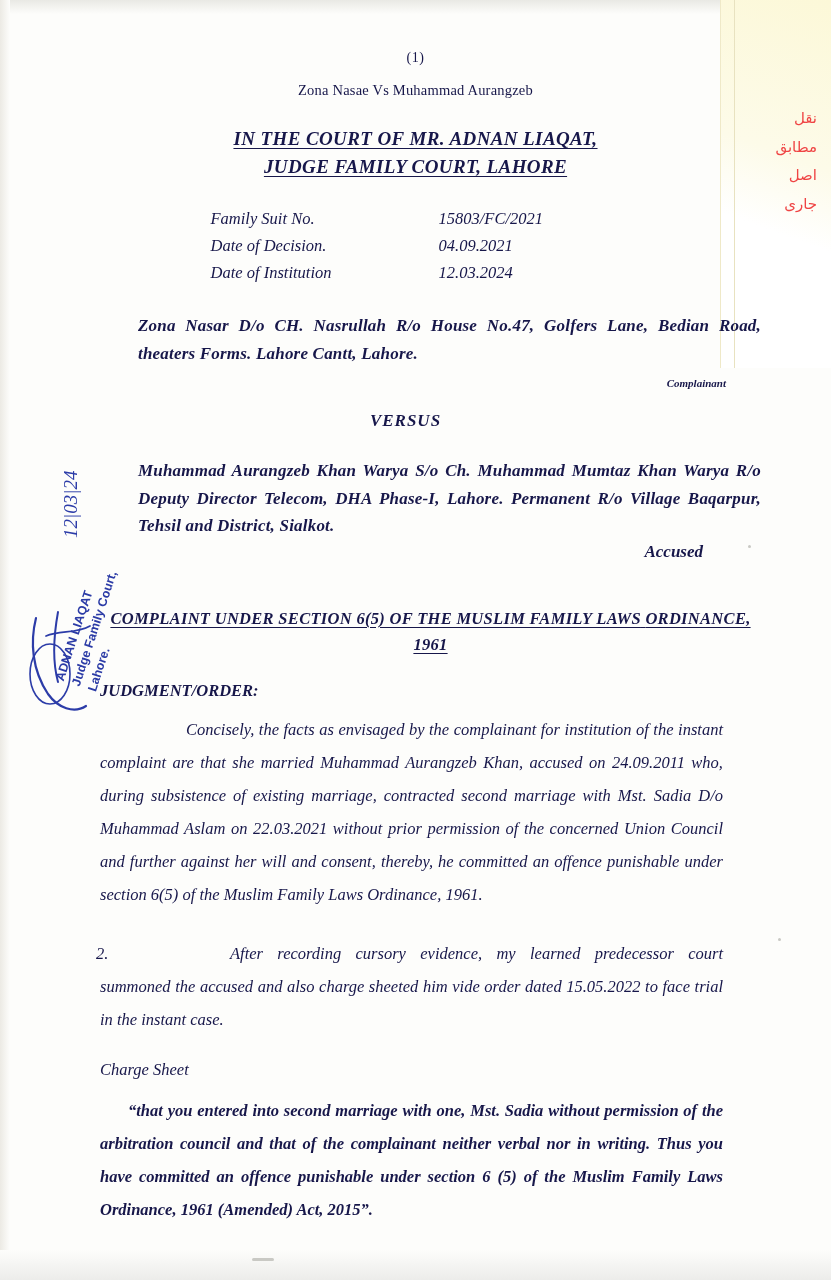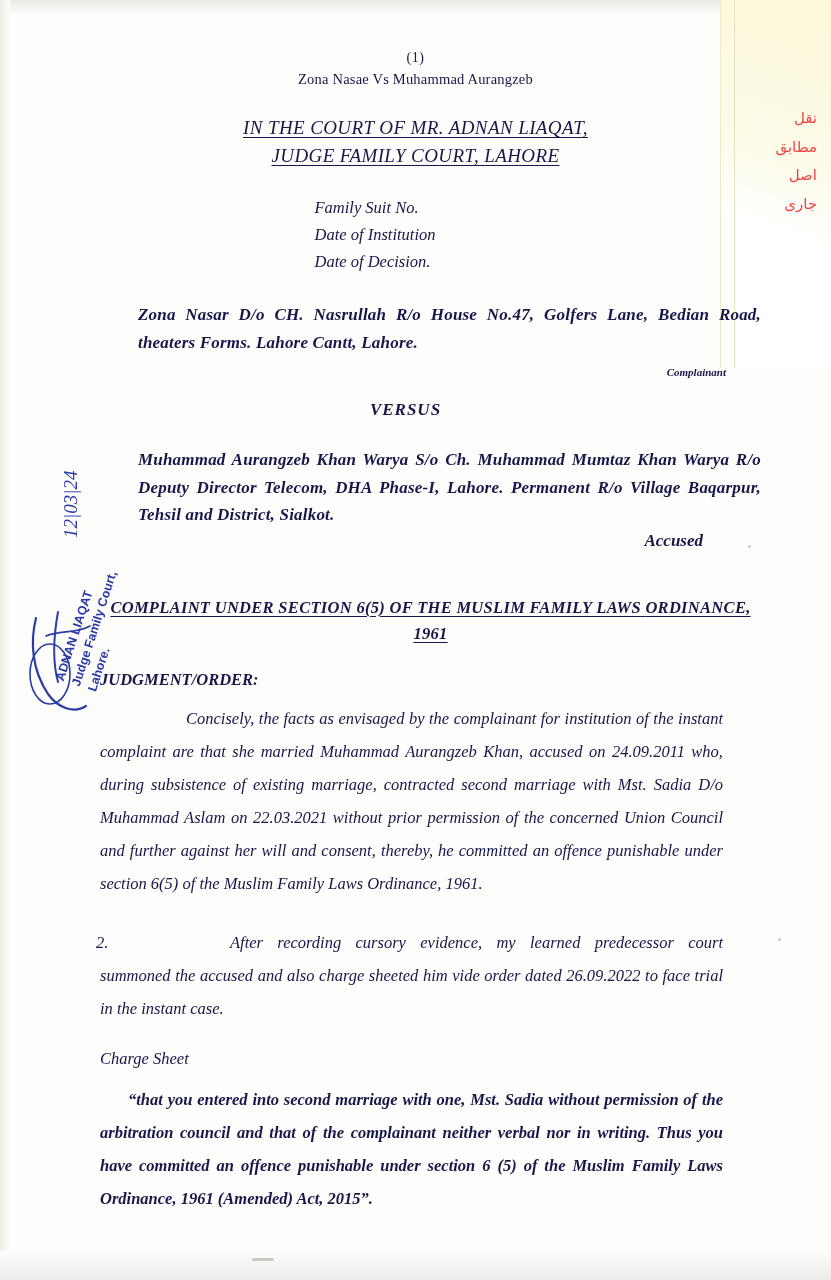--- a/index.html
+++ b/index.html
@@ -59,28 +59,28 @@
   }
   .page-number {
     text-align: center;
     font-size: 14px;
     margin-top: 50px;
     letter-spacing: 0.5px;
   }
   .case-head {
     text-align: center;
     font-size: 14.5px;
-    margin-top: 5px;
+    margin-top: 16px;
     letter-spacing: 0.2px;
   }
   .court-title {
     text-align: center;
     margin-top: 26px;
     font-size: 19px;
-    font-weight: normal;
+    font-weight: bold;
     font-style: italic;
     line-height: 1.45;
     letter-spacing: 0.4px;
   }
   .court-title span {
     text-decoration: underline;
     text-underline-offset: 3px;
   }
   .suit-block {
     margin-top: 26px;
@@ -273,22 +273,27 @@
     <div class="case-head">Zona Nasae  Vs Muhammad Aurangzeb</div>
 
     <div class="court-title">
       <span>IN THE COURT OF MR. ADNAN LIAQAT,</span><br>
       <span>JUDGE FAMILY COURT, LAHORE</span>
     </div>
 
     <div class="suit-block">
       <div class="suit-labels">
         <div>Family Suit No.</div>
+        <div>Date of Decision.</div>
         <div>Date of Institution</div>
-        <div>Date of Decision.</div>
+      </div>
+      <div class="suit-values">
+        <div>15803/FC/2021</div>
+        <div>04.09.2021</div>
+        <div>12.03.2024</div>
       </div>
     </div>
 
     <div class="party-block">Zona Nasar D/o CH. Nasrullah R/o House No.47, Golfers Lane, Bedian Road, theaters Forms. Lahore Cantt, Lahore.</div>
     <div class="role">Complainant</div>
 
     <div class="versus">VERSUS</div>
 
     <div class="party-block">Muhammad Aurangzeb Khan Warya S/o Ch. Muhammad Mumtaz Khan Warya R/o Deputy Director Telecom, DHA Phase-I, Lahore. Permanent R/o Village Baqarpur, Tehsil and District, Sialkot.</div>
     <div class="role-accused">Accused</div>
@@ -299,21 +304,21 @@
     </div>
 
     <div class="judgment-label">JUDGMENT/ORDER:</div>
 
     <div class="para">
       <span class="lead-in"></span><span>Concisely, the facts as envisaged by the complainant for institution of the instant complaint are that she married Muhammad Aurangzeb Khan, accused on 24.09.2011 who, during subsistence of existing marriage, contracted second marriage with Mst. Sadia D/o Muhammad Aslam on 22.03.2021 without prior permission of the concerned Union Council and further against her will and consent, thereby, he committed an offence punishable under section 6(5) of the Muslim Family Laws Ordinance, 1961.</span>
     </div>
 
     <div class="numbered">
       <span class="num">2.</span>
-      <span class="body">After recording cursory evidence, my learned predecessor court summoned the accused and also charge sheeted him vide order dated 26.09.2022 to face trial in the instant case.</span>
+      <span class="body">After recording cursory evidence, my learned predecessor court summoned the accused and also charge sheeted him vide order dated 15.05.2022 to face trial in the instant case.</span>
     </div>
 
     <div class="charge-heading">Charge Sheet</div>
 
     <div class="quote">“that you entered into second marriage with one, Mst. Sadia without permission of the arbitration council and that of the complainant neither verbal nor in writing. Thus you have committed an offence punishable under section 6 (5) of the Muslim Family Laws Ordinance, 1961 (Amended) Act, 2015”.</div>
 
   </div>
 
   <div class="sig-wrap">
     <div class="sig-date">12|03|24</div>

